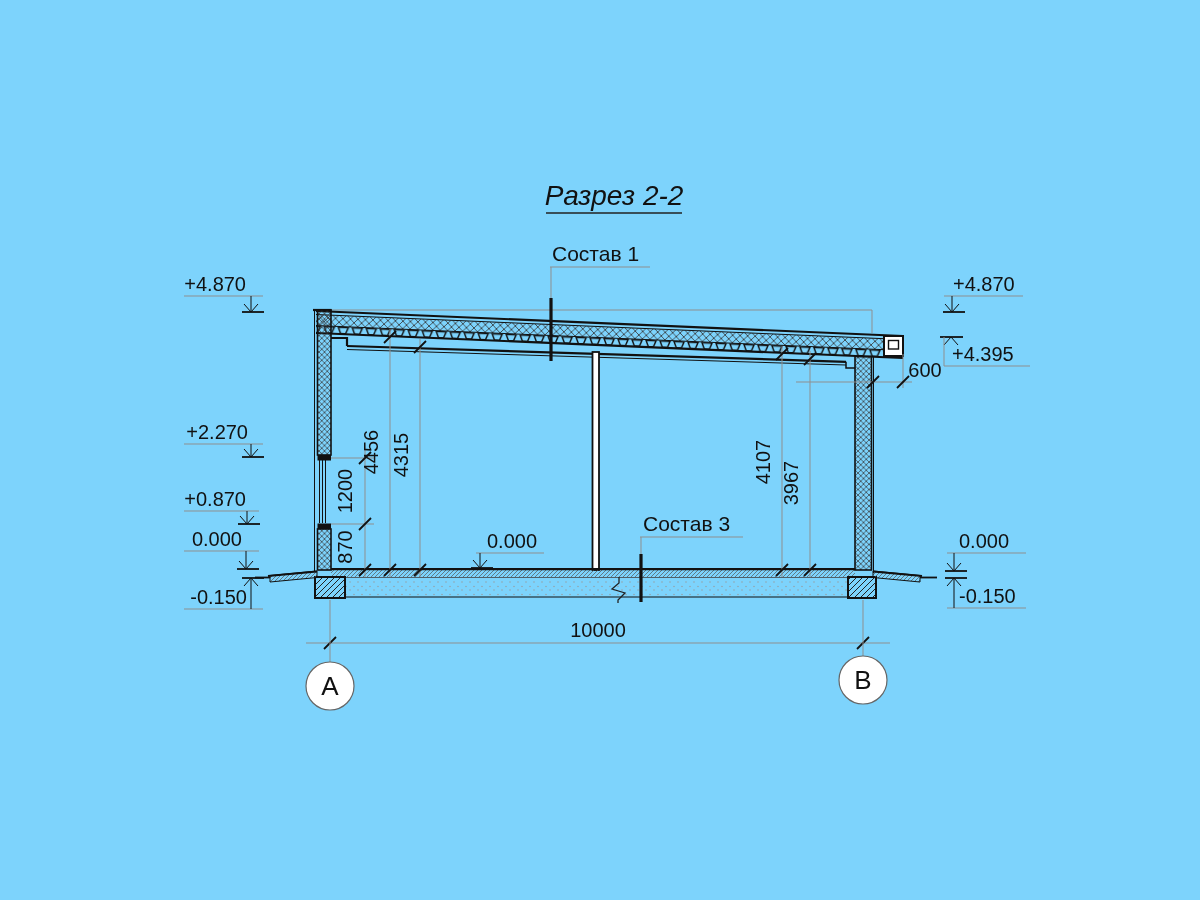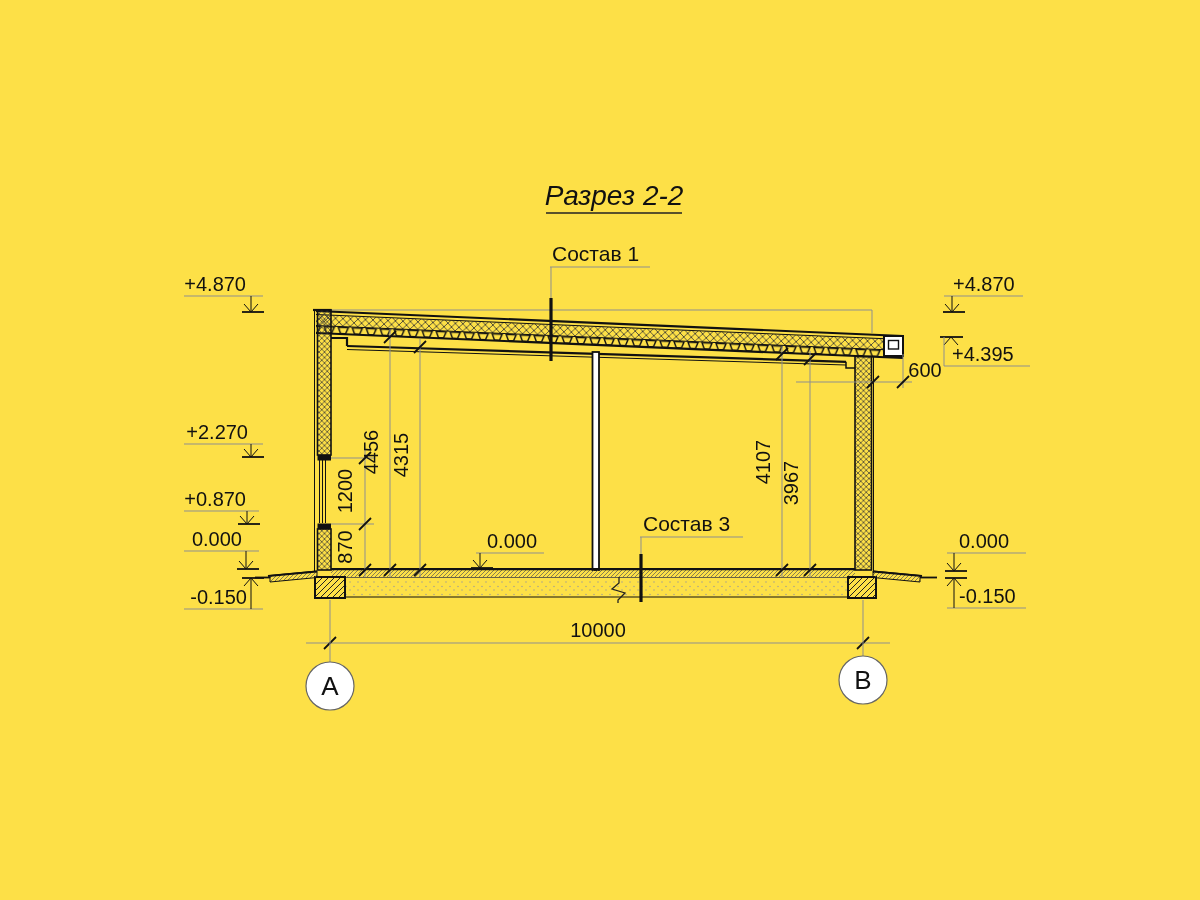--- a/index.html
+++ b/index.html
@@ -1,16 +1,16 @@
 <!DOCTYPE html>
 <html><head>
 <meta charset="utf-8">
 <style>
   html,body{margin:0;padding:0;background:#fff;}
-  .canvas{position:relative;width:1200px;height:900px;background:#fde047;overflow:hidden;}
+  .canvas{position:relative;width:1200px;height:900px;background:#7dd3fc;overflow:hidden;}
   svg{position:absolute;left:0;top:0;}
   text{font-family:"Liberation Sans","DejaVu Sans",sans-serif;fill:#111;}
   .t-title{font-size:28px;font-style:italic;}
   .t-callout{font-size:21px;}
   .t-dim{font-size:20px;}
   .t-lvl{font-size:20px;}
   .t-axis{font-size:26px;}
   .aux{stroke:#8f8f8f;stroke-width:1;fill:none;}
   .blk1{stroke:#111;stroke-width:1;fill:none;}
   .blk2{stroke:#111;stroke-width:2.2;fill:none;}

